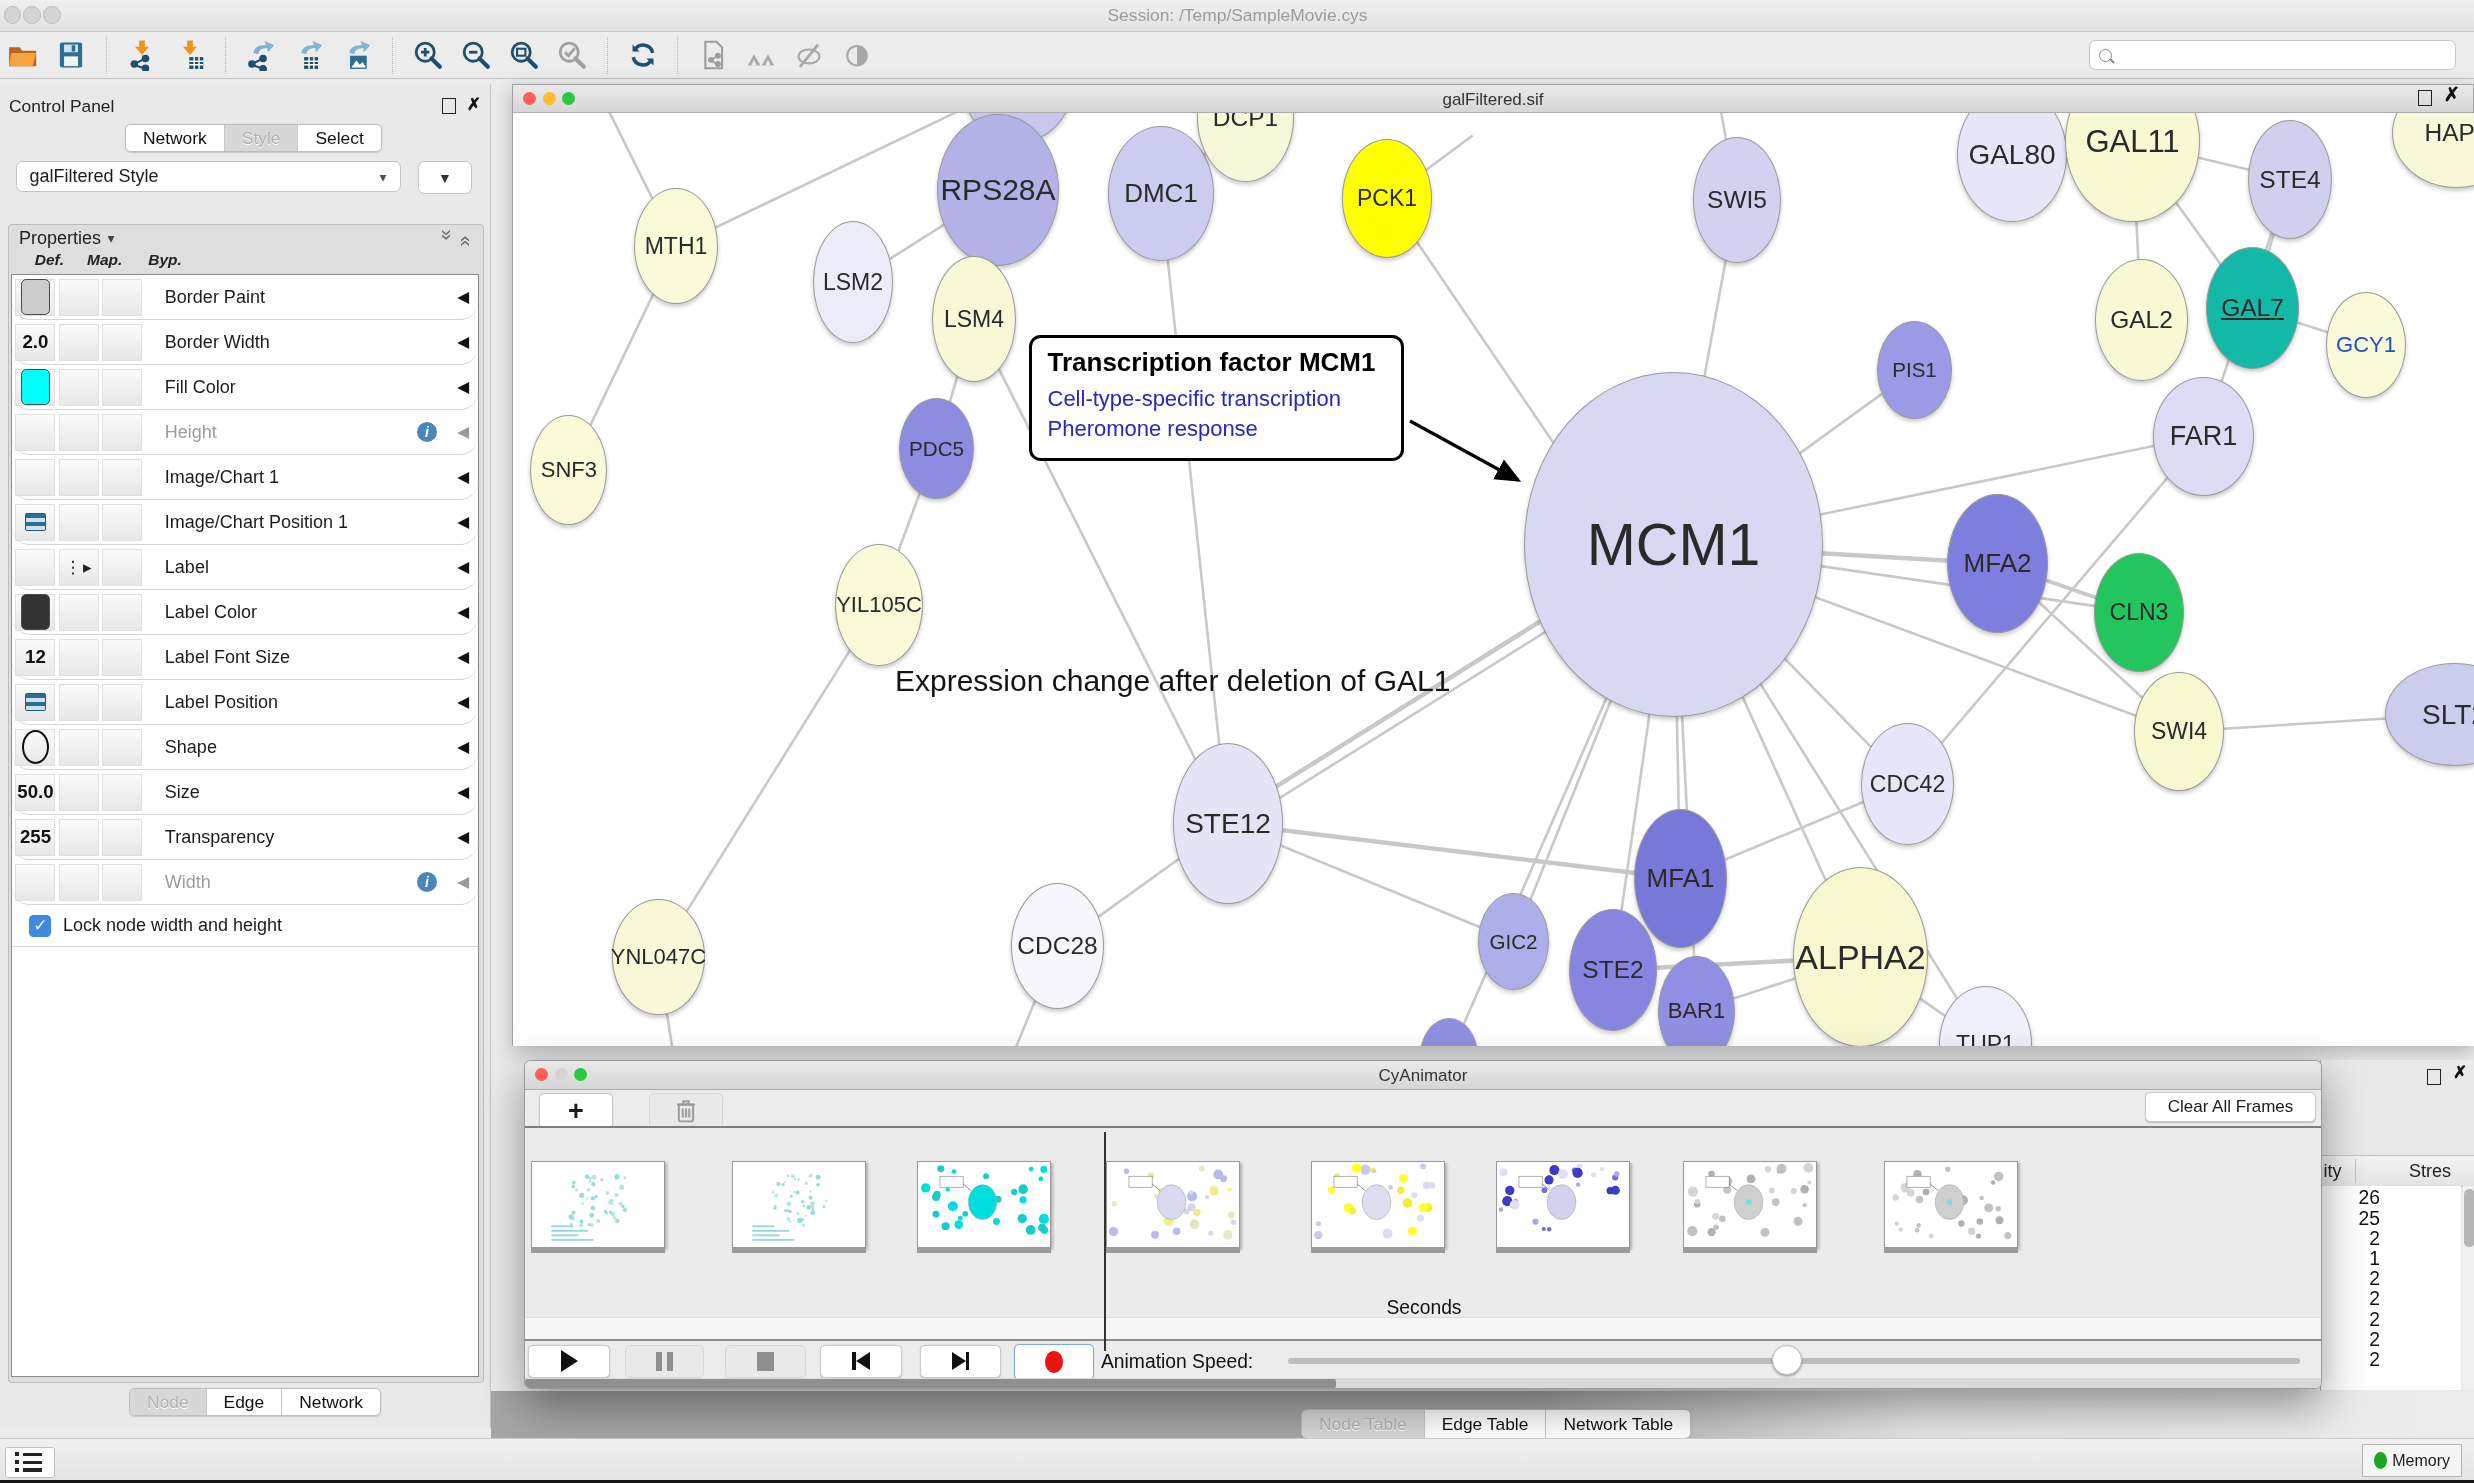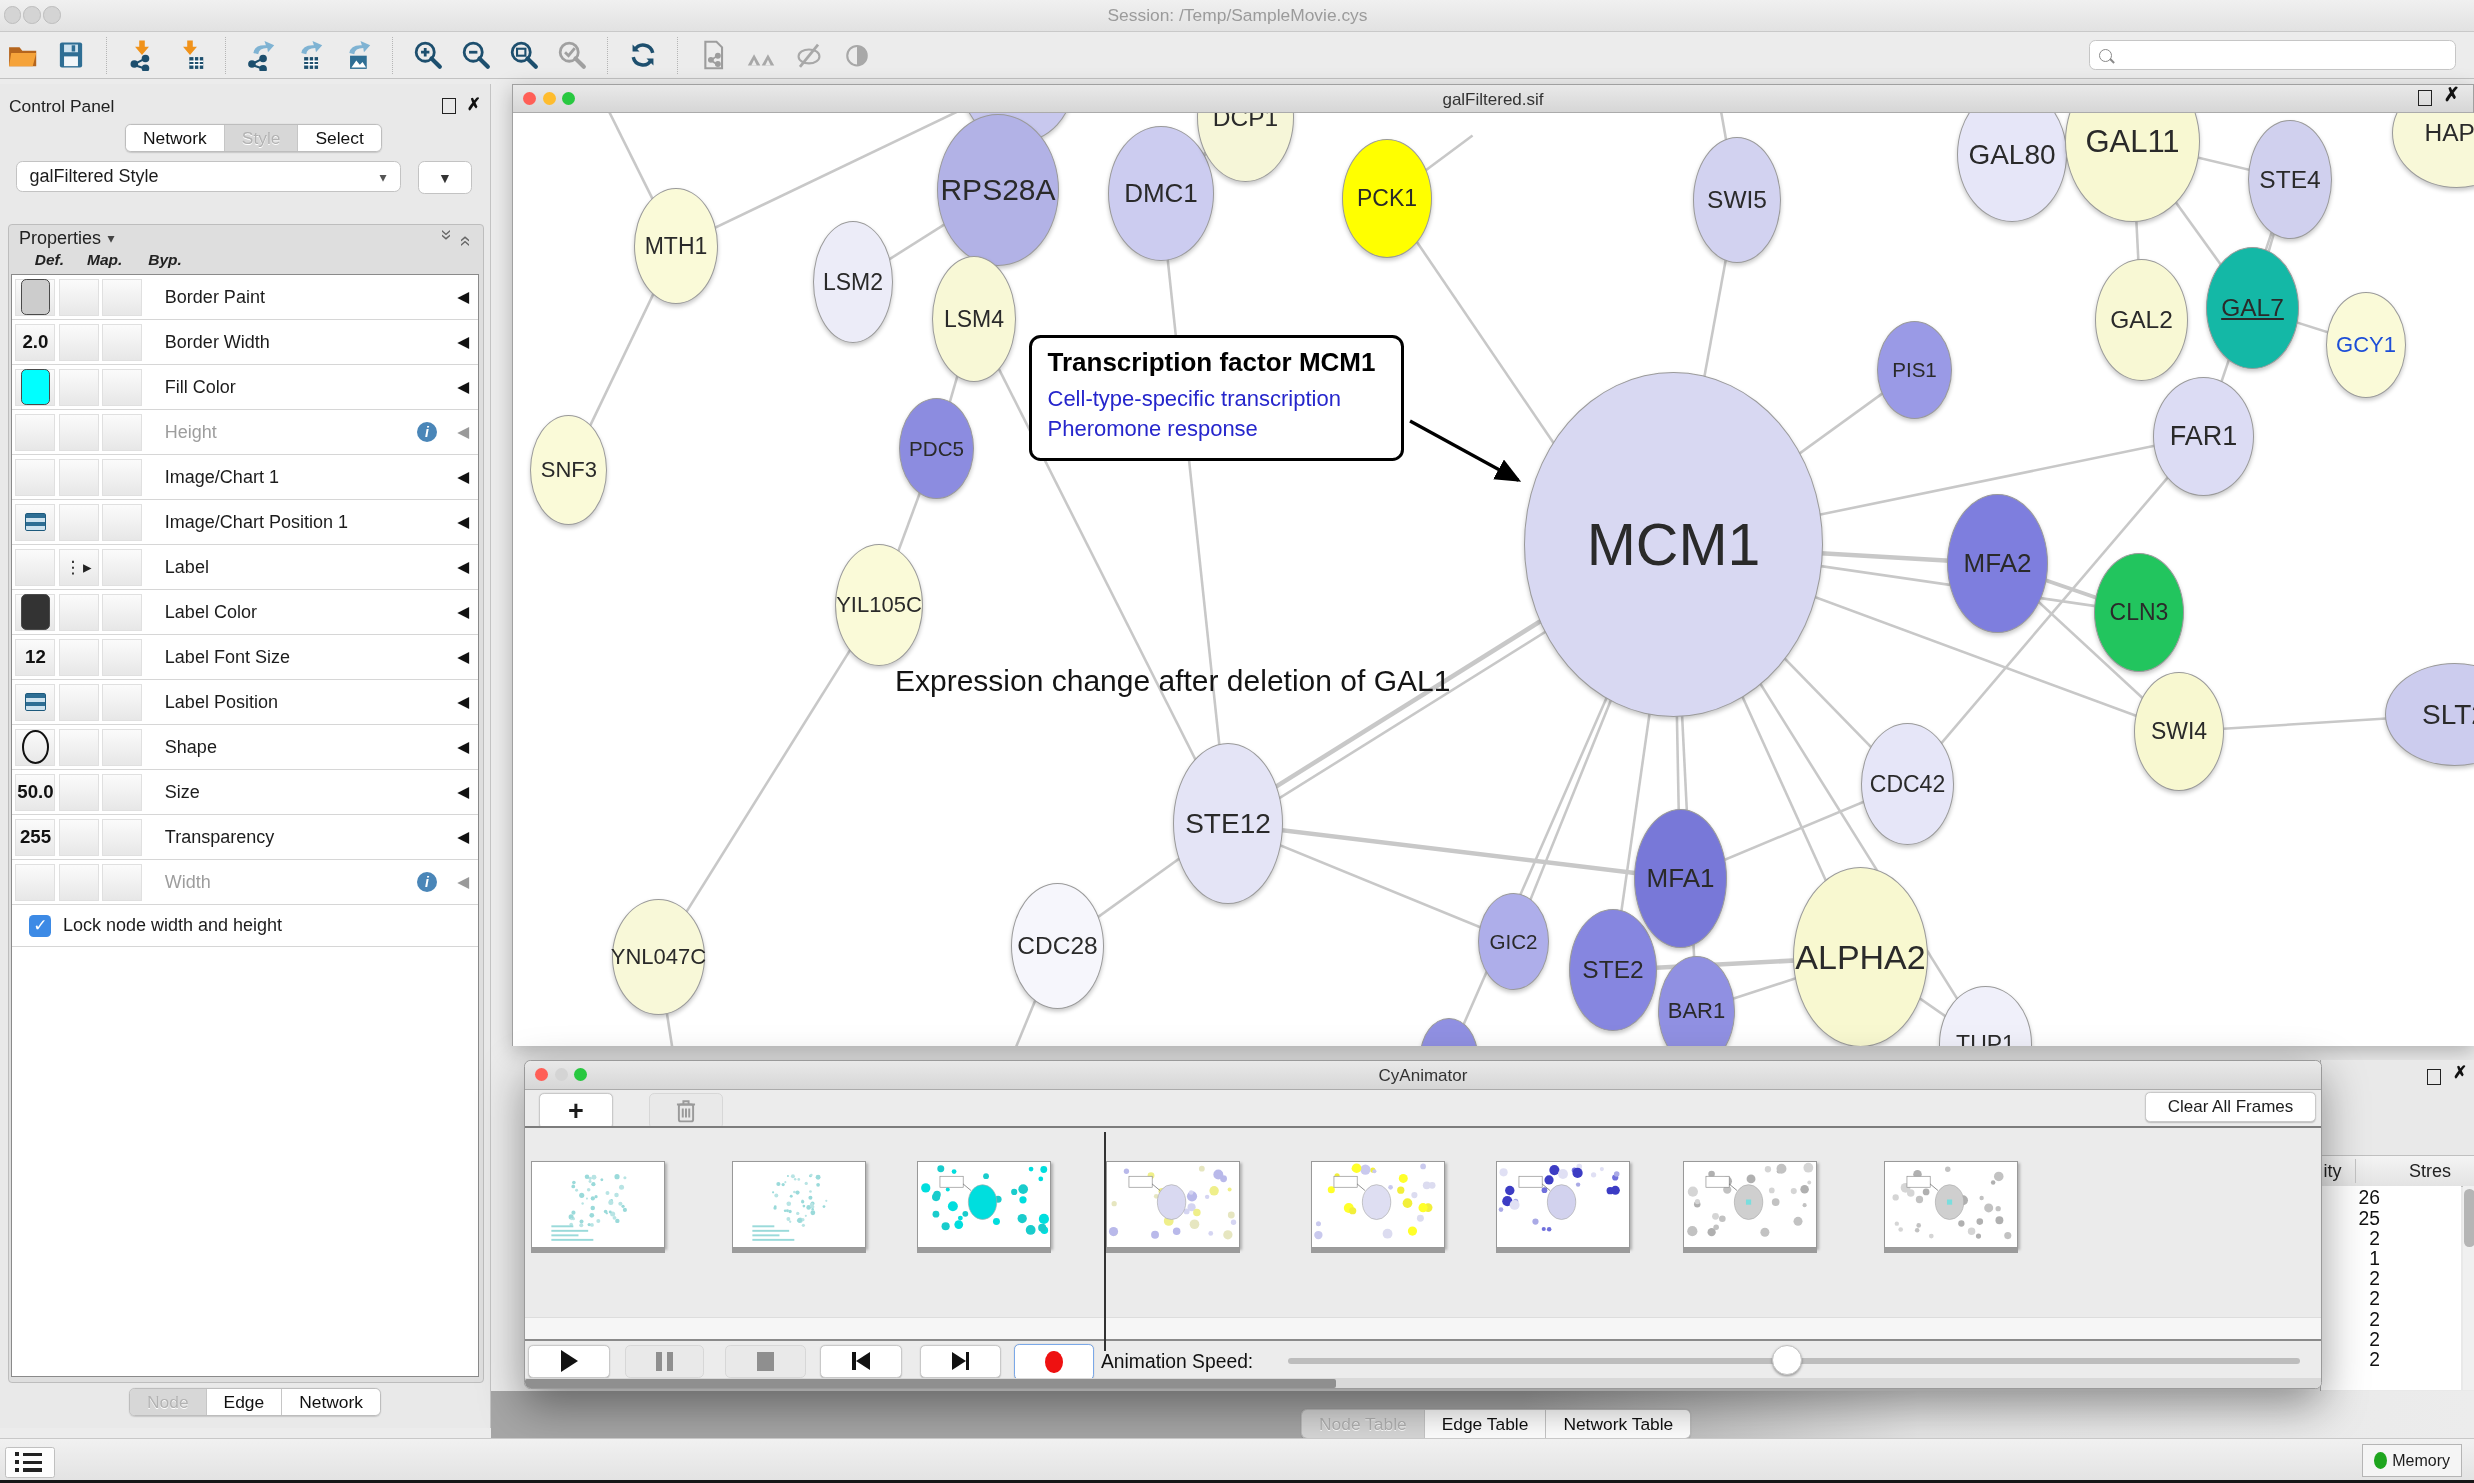--- a/index.html
+++ b/index.html
@@ -29,21 +29,21 @@
   #style-combo{position:absolute;left:15.5px;top:77px;width:385px;height:31px;background:#fff;border:0.6px solid #c3c3c3;border-radius:6.4px;display:flex;align-items:center;padding:0 13px;box-sizing:border-box;font-size:18px;}
   #style-combo .caret{margin-left:auto;font-size:14px;color:#555;}
   #style-menu-btn{position:absolute;left:418px;top:77px;width:52px;height:31px;background:#fff;border:0.6px solid #c3c3c3;border-radius:6.4px;font-size:14px;color:#333;display:flex;align-items:center;justify-content:center;}
   #props{position:absolute;left:7.7px;top:140px;width:474px;height:1157px;background:#dedede;border:0.6px solid #bdbdbd;border-radius:3.9px;}
   #props-header{height:26px;display:flex;align-items:center;padding:0 10.3px;font-size:18px;color:#222;}
   #props-header .chev{margin-left:auto;font-size:19.3px;color:#666;letter-spacing:6.4px;}
   .rot90{display:inline-block;transform:rotate(90deg);}
   #props-cols{height:20.6px;display:flex;font-size:15.5px;font-weight:bold;color:#222;font-style:italic;}
   #props-cols span{display:inline-block;}
   #rows-wrap{position:absolute;left:2.6px;top:49px;width:468px;height:1103px;background:#fff;border:1.3px solid #8a8a8a;box-sizing:border-box;overflow:hidden;}
-  .prow{height:44px;border-bottom:0.6px solid #d6d6d6;display:flex;align-items:center;position:relative;}
+  .prow{height:44px;border-bottom:0.6px solid #d6d6d6;display:flex;align-items:center;position:relative;border-radius:18px;}
   .pcell{width:40px;height:37px;margin-left:3.2px;background:linear-gradient(#fbfbfb,#e7e7e7);border:0.6px solid #e0e0e0;display:flex;align-items:center;justify-content:center;box-sizing:border-box;}
   .swatch{width:27px;height:34px;border:1.3px solid #4a4a4a;border-radius:5.2px;}
   .pval{font-size:18.7px;font-weight:bold;color:#111;}
   .plabel{font-size:18px;margin-left:23px;color:#1c1c1c;}
   .plabel.dis{color:#9d9d9d;}
   .parrow{position:absolute;right:9px;font-size:15.5px;color:#111;}
   .parrow.dis{color:#9a9a9a;}
   .pinfo{position:absolute;right:41px;width:20.6px;height:20.6px;border-radius:50%;background:#4a86b8;color:#fff;font-size:14px;font-style:italic;font-weight:bold;display:flex;align-items:center;justify-content:center;}
   .posicon{width:19.3px;height:15.5px;background:linear-gradient(#2e6e94 0 3.9px,#cfe3ef 3.9px 7.7px,#2e6e94 7.7px 11.6px,#cfe3ef 11.6px 100%);border:1.3px solid #1d5a7d;border-radius:1.9px;}
   .ellipseicon{width:23px;height:30px;border:2.6px solid #111;border-radius:50%;}
@@ -906,20 +906,21 @@
           <span class="tick" style="left: 1455px; height: 11.6px;"></span>
           <span class="rnum" style="left: 1358px;">7</span>
           <span class="tick" style="left: 1552px; height: 19.3px;"></span>
           <span class="tick" style="left: 1648px; height: 11.6px;"></span>
           <span class="rnum" style="left: 1552px;">8</span>
           <span class="tick" style="left: 1745px; height: 19.3px;"></span>
           <span class="rnum" style="left: 1745px;">9</span>
         </div>
       </div>
   </div>
+  <div id="seconds">Seconds</div>
   <div id="lightband"></div>
   <div id="darkline"></div>
   <div id="transport">
     <div class="abtn raised" style="left:3.2px;top:3.9px;width:80px;height:31px">
         <span class="tri-r"></span>
       </div>
     <div class="abtn flat" style="left:100px;top:3.9px;width:77px;height:31px">
         <span class="pausebars">
           <i></i>
           <i></i>

